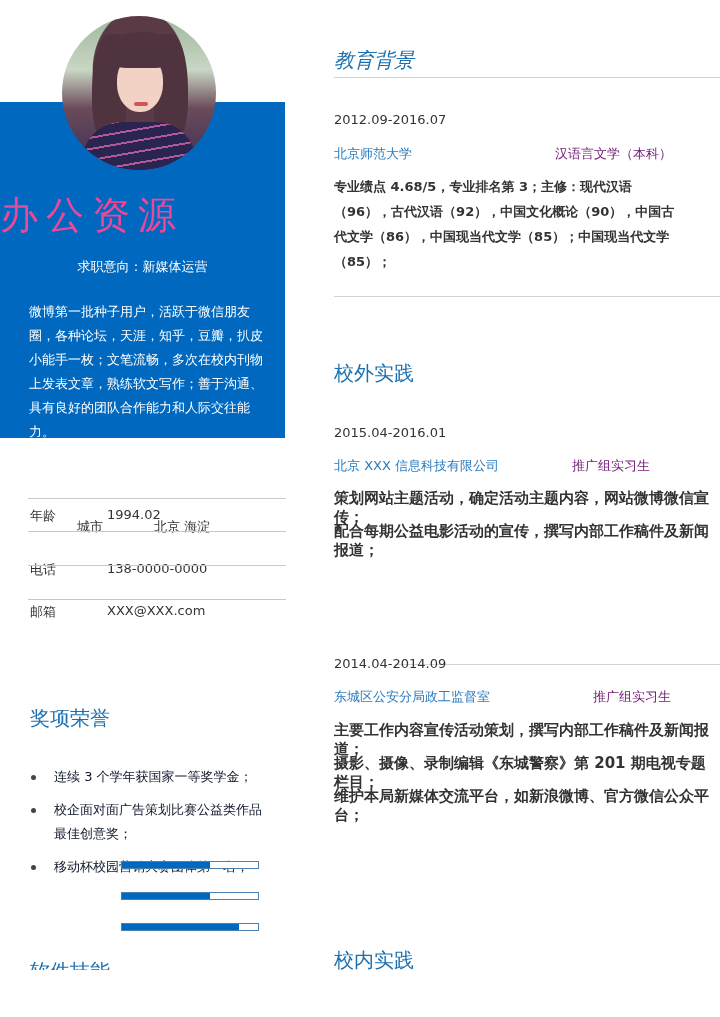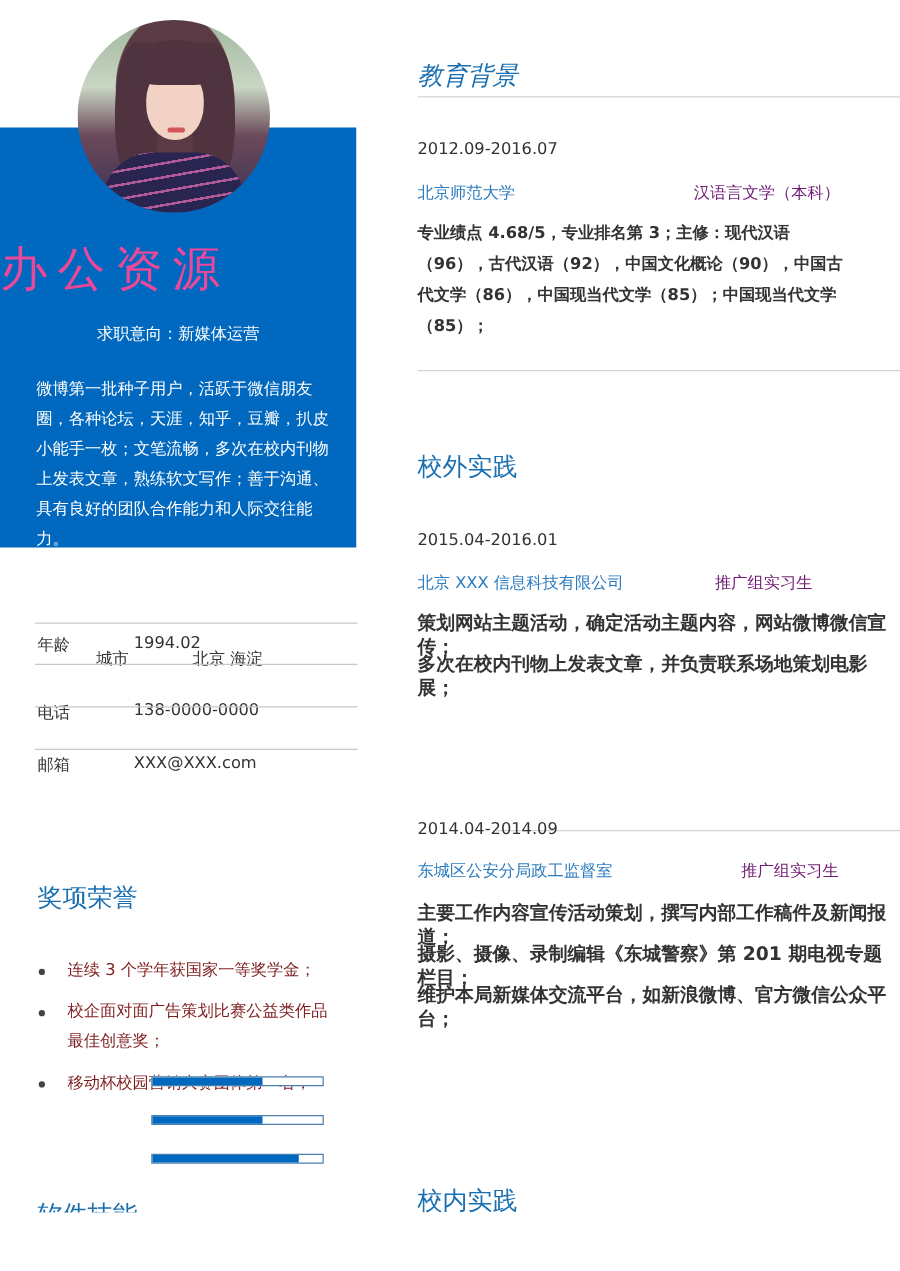--- a/index.html
+++ b/index.html
@@ -22,21 +22,21 @@
 
   .name { position: absolute; left: 0; width: 285px; top: 190px; text-align: left; color: #ec4899; font-size: 38px; letter-spacing: 8px; font-weight: 300; }
   .intent { position: absolute; left: 0; width: 285px; top: 258px; text-align: center; color: #fff; font-size: 13px; }
   .intro { position: absolute; left: 29px; top: 300px; width: 236px; color: #fff; font-size: 13px; line-height: 24px; }
   .info-row { position: absolute; left: 0; width: 257px; height: 20px; font-size: 13px; color: #333; }
   .info-row .k { position: absolute; left: 2px; top: 0; }
   .info-row .v { position: absolute; left: 79px; top: 0; }
   .info-line { position: absolute; left: 28px; width: 258px; height: 1px; background: #c8c8c8; }
 
   .sec-title { position: absolute; color: #1a6fb0; font-size: 20px; }
-  .awards { position: absolute; left: 28px; top: 765px; width: 240px; font-size: 13px; color: #7f1d1d; }
+  .awards { position: absolute; left: 28px; top: 765px; width: 240px; font-size: 13px; color: #0f172a; }
   .award { position: relative; padding-left: 26px; line-height: 24px; margin-bottom: 9px; }
   .award .dot { position: absolute; left: 3px; top: 10px; width: 5px; height: 5px; border-radius: 50%; background: #444; }
 
   .bar { position: absolute; left: 121px; width: 138px; height: 8px; border: 1px solid #4a7fb0; background: #fff; }
   .bar .fill { height: 100%; background: #0068be; }
 
   .clip-title { position: absolute; left: 30px; top: 958px; height: 12px; overflow: hidden; color: #1a6fb0; font-size: 20px; line-height: 30px; }
   .clip-title span { position: relative; top: -2px; }
 
   .r-line { position: absolute; left: 334px; right: 0; height: 1px; background: #d3d3d3; }
@@ -130,21 +130,21 @@
 
 <div class="r-line" style="top:296px;"></div>
 
 <div class="sec-title" style="left:334px;top:360px;">校外实践</div>
 
 <div class="date" style="top:425px;">2015.04-2016.01</div>
 <div class="org" style="top:457px;">北京 XXX 信息科技有限公司</div>
 <div class="role" style="left:572px;top:457px;">推广组实习生</div>
 <div class="lines" style="top:489px;">
   <div>策划网站主题活动，确定活动主题内容，网站微博微信宣传；</div>
-  <div>多次在校内刊物上发表文章，并负责联系场地策划电影展；</div>
+  <div>配合每期公益电影活动的宣传，撰写内部工作稿件及新闻报道；</div>
 </div>
 
 <div class="r-line" style="top:664px;left:395px;"></div>
 <div class="date" style="top:656px;">2014.04-2014.09</div>
 <div class="org" style="top:688px;">东城区公安分局政工监督室</div>
 <div class="role" style="left:593px;top:688px;">推广组实习生</div>
 <div class="lines" style="top:721px;">
   <div>主要工作内容宣传活动策划，撰写内部工作稿件及新闻报道；</div>
   <div>摄影、摄像、录制编辑《东城警察》第 201 期电视专题栏目；</div>
   <div>维护本局新媒体交流平台，如新浪微博、官方微信公众平台；</div>

